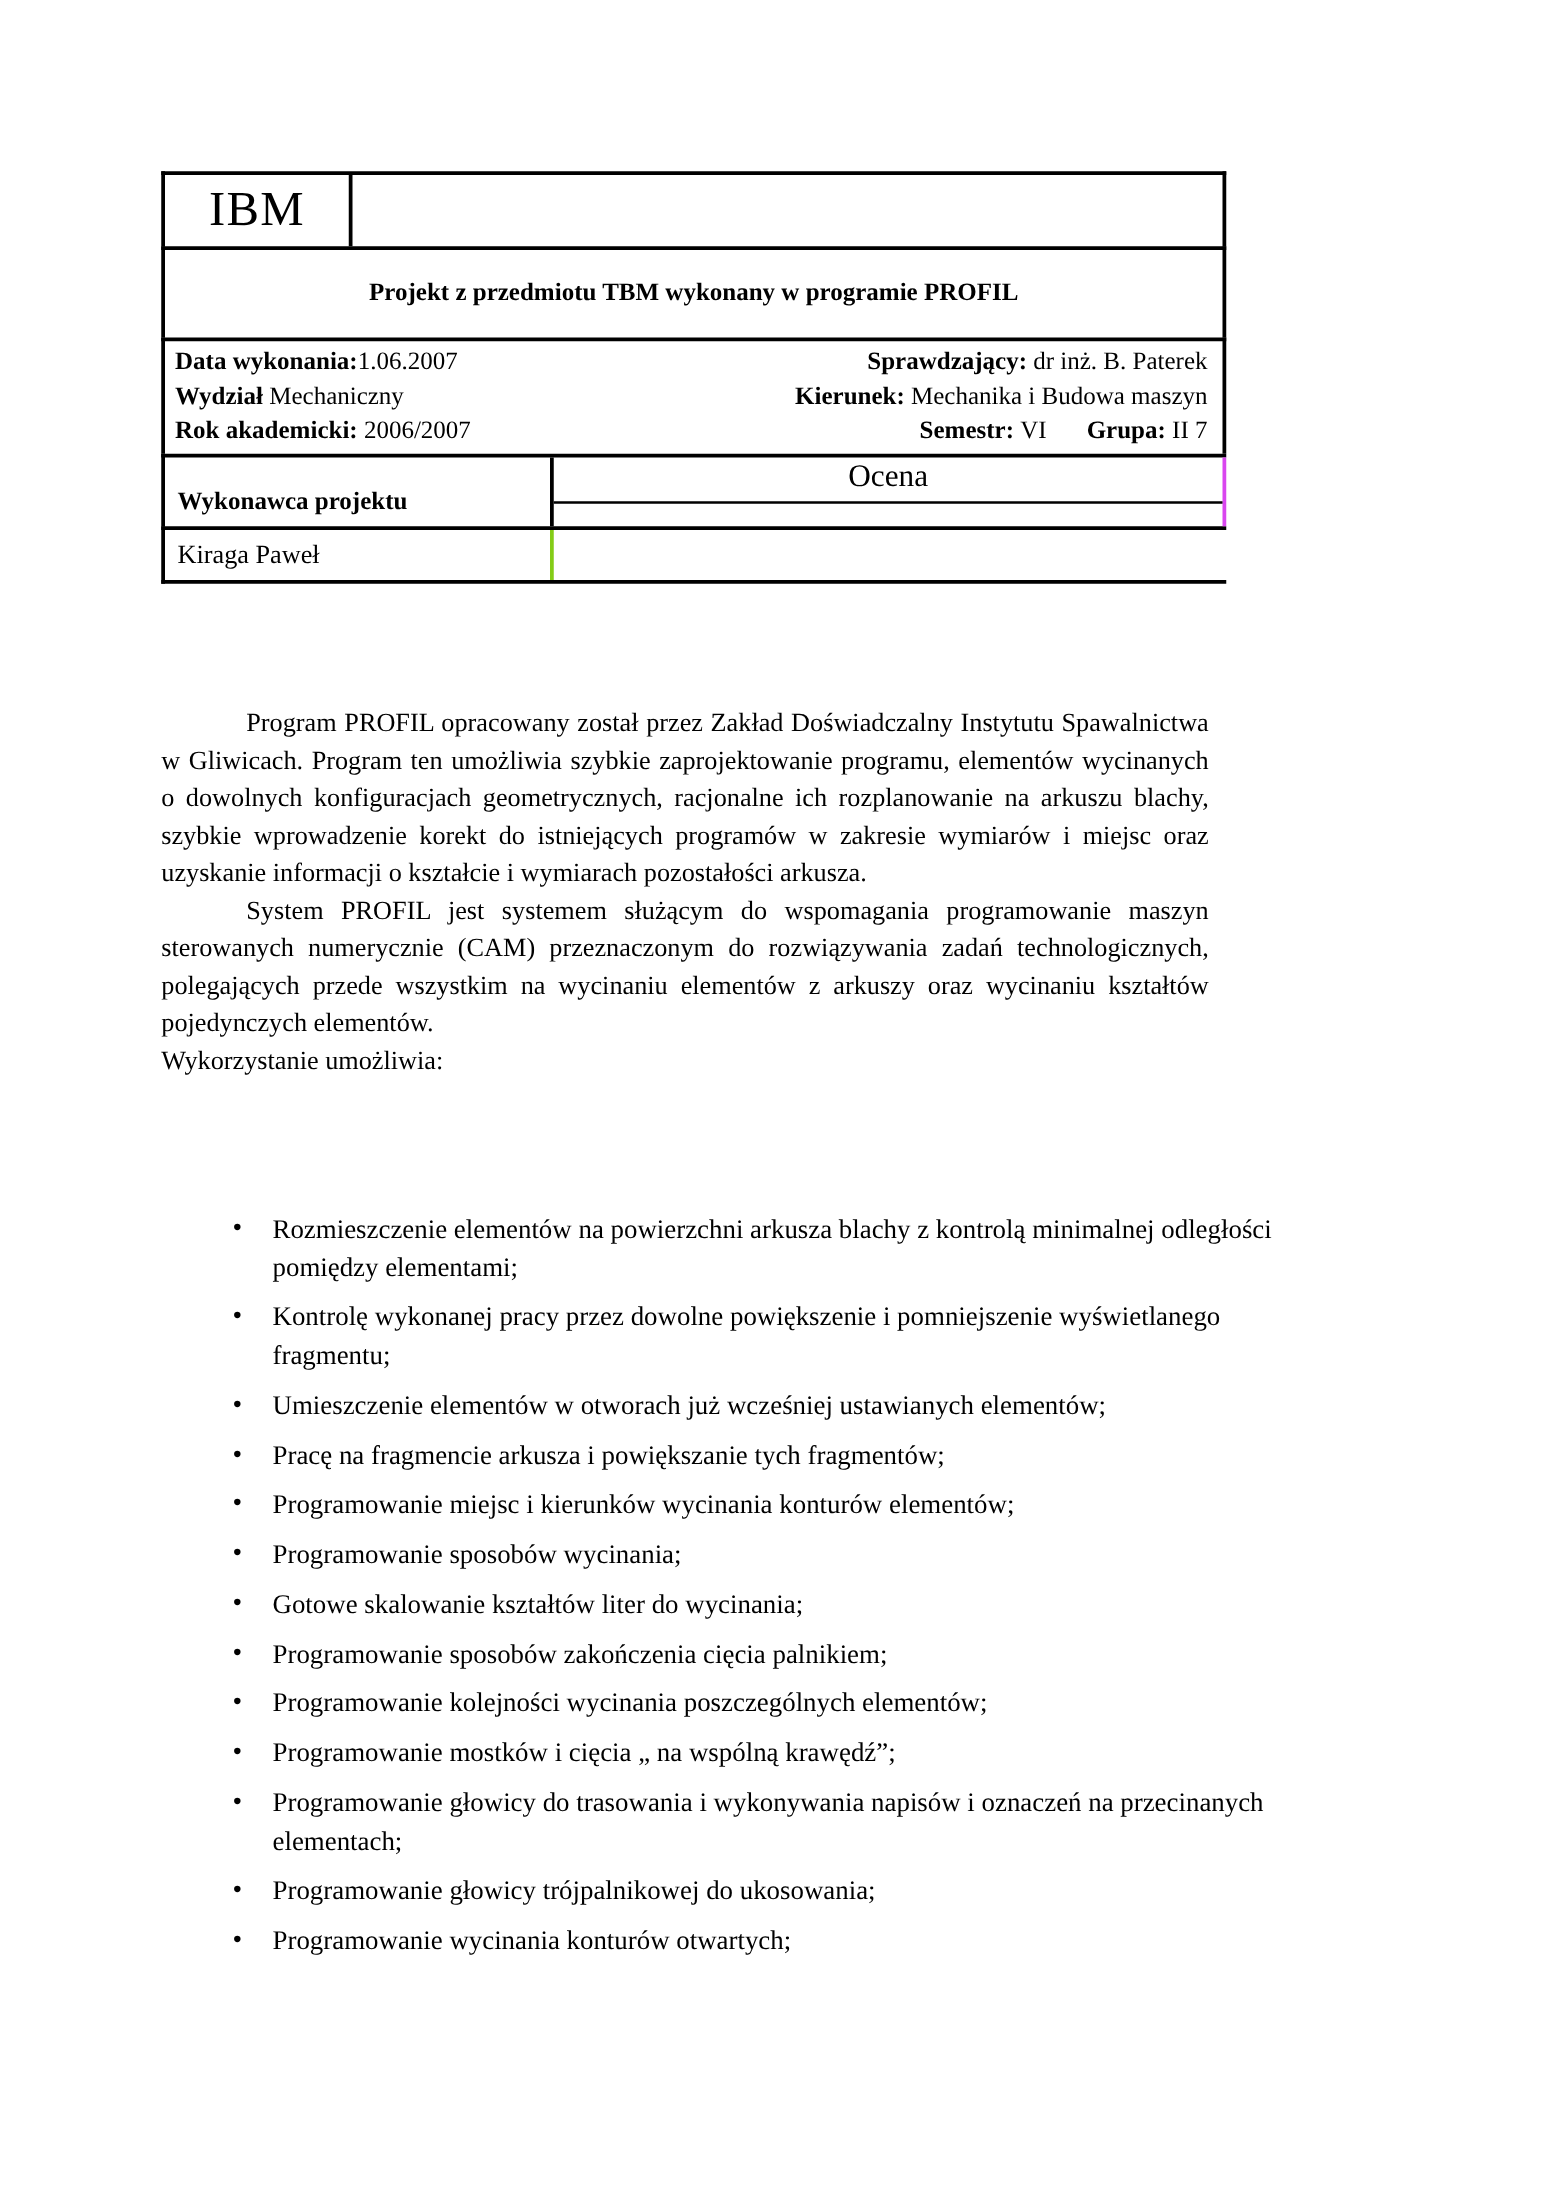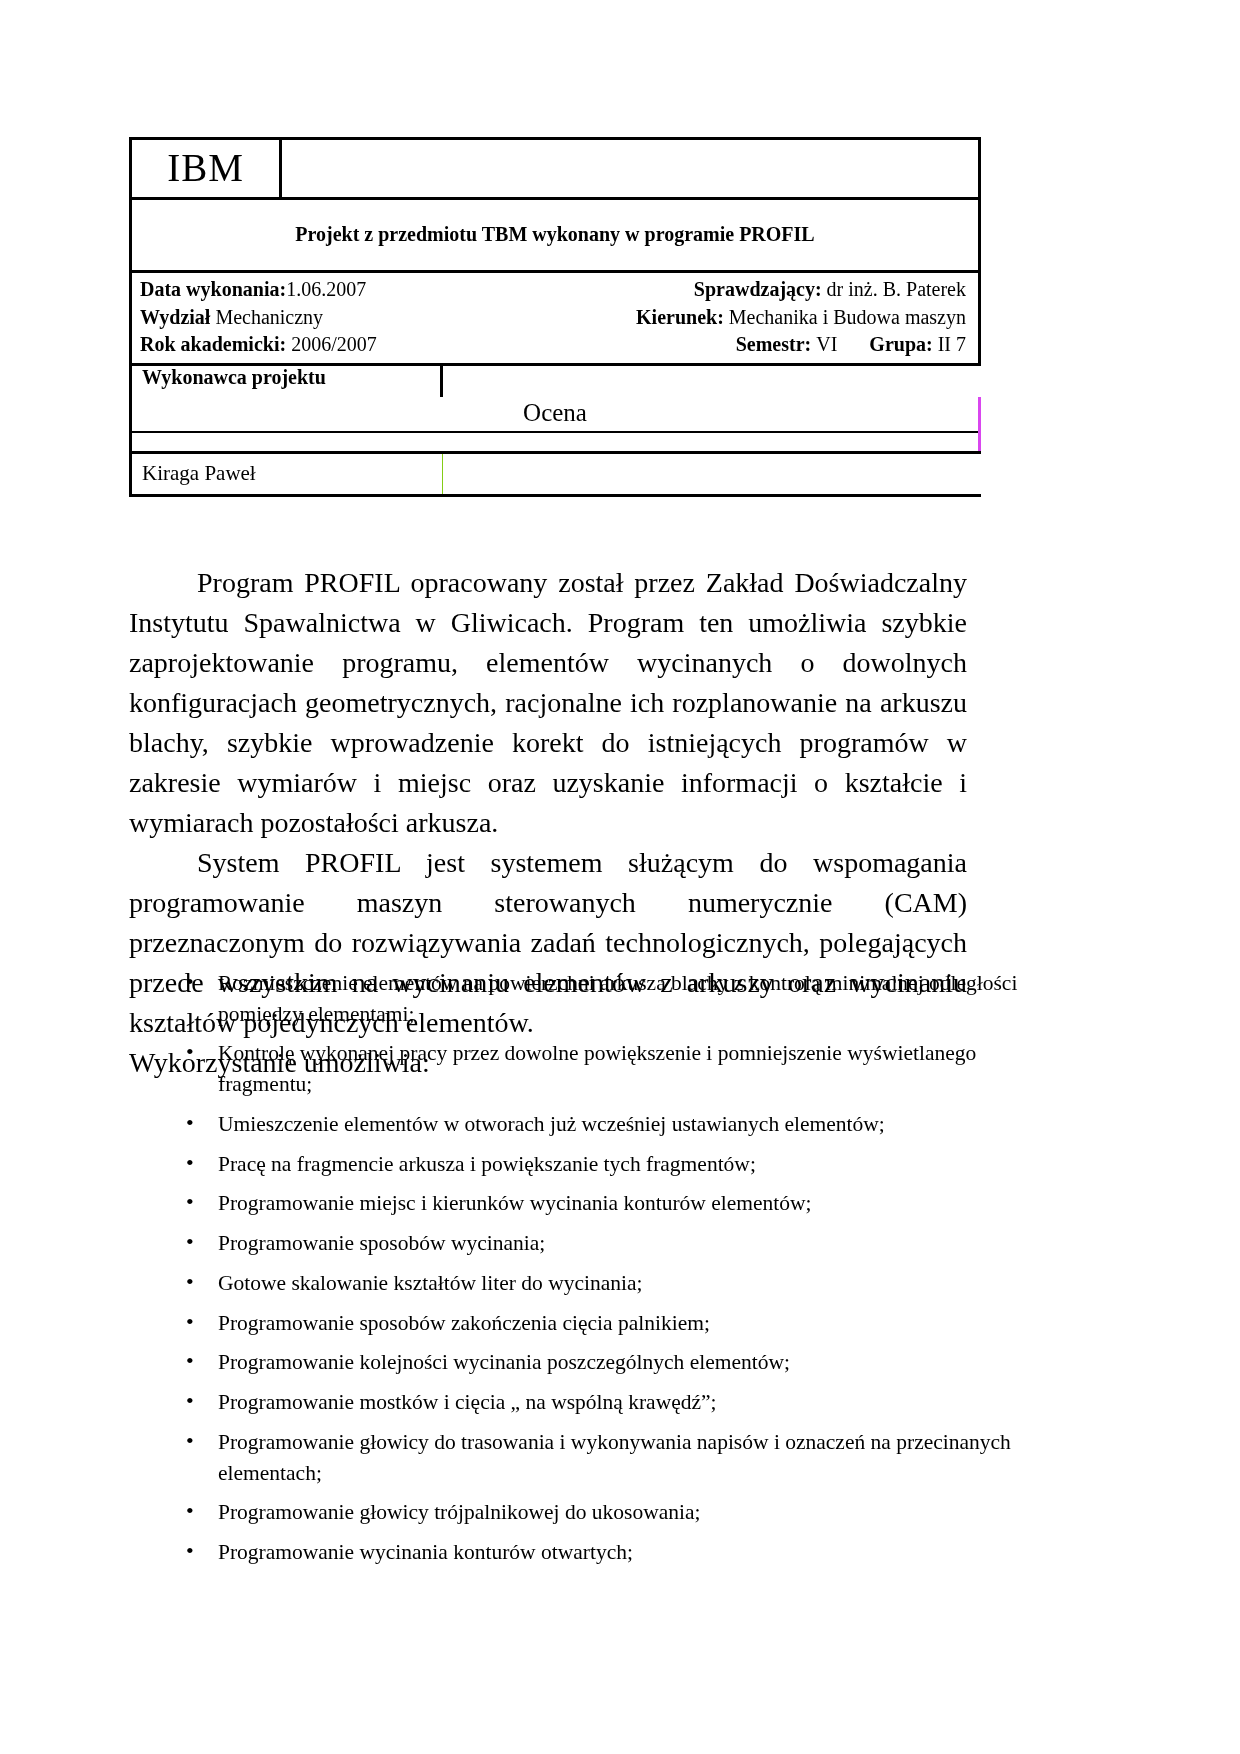--- a/index.html
+++ b/index.html
@@ -121,21 +121,20 @@
   .info-right .spacer { display: inline-block; width: 32px; }
   b.lbl { font-weight: bold; }
 
   
   .row-grade {
     display: flex;
     border: 3px solid #000;
     border-bottom: 0;
     box-sizing: border-box;
     min-height: 58px;
-    flex-direction: column;
   }
   .cell-wykonawca {
     width: 311px;
     flex: none;
     border-right: 3px solid #000;
     box-sizing: border-box;
     display: flex;
     align-items: flex-end;
     font-weight: bold;
     font-size: 20px;
@@ -163,21 +162,21 @@
   
   .row-name {
     display: flex;
     border: 3px solid #000;
     box-sizing: border-box;
     min-height: 46px;
   }
   .cell-name {
     width: 311px;
     flex: none;
-    border-right: 1px solid #84cc16;
+    border-right: 3px solid #84cc16;
     box-sizing: border-box;
     display: flex;
     align-items: center;
     font-size: 21px;
     padding: 4px 0 4px 10px;
   }
   .cell-name-blank {
     flex: 1;
     border: 0;
   }
@@ -186,21 +185,21 @@
   .row-grade, .row-name { border-right: 0; }
   .row-grade .cell-ocena { border-right: 3px solid #d946ef; }
   .row-name .cell-name-blank { border-right: 0; }
 
   
   .body-text {
     position: absolute;
     left: 129px;
     top: 563px;
     width: 838px;
-    font-size: 28px;
+    font-size: 21px;
     line-height: 1.43;
     text-align: justify;
   }
   .body-text p {
     margin: 0 0 0 0;
     text-indent: 68px;
   }
   .body-text p.noindent {
     text-indent: 0;
   }

